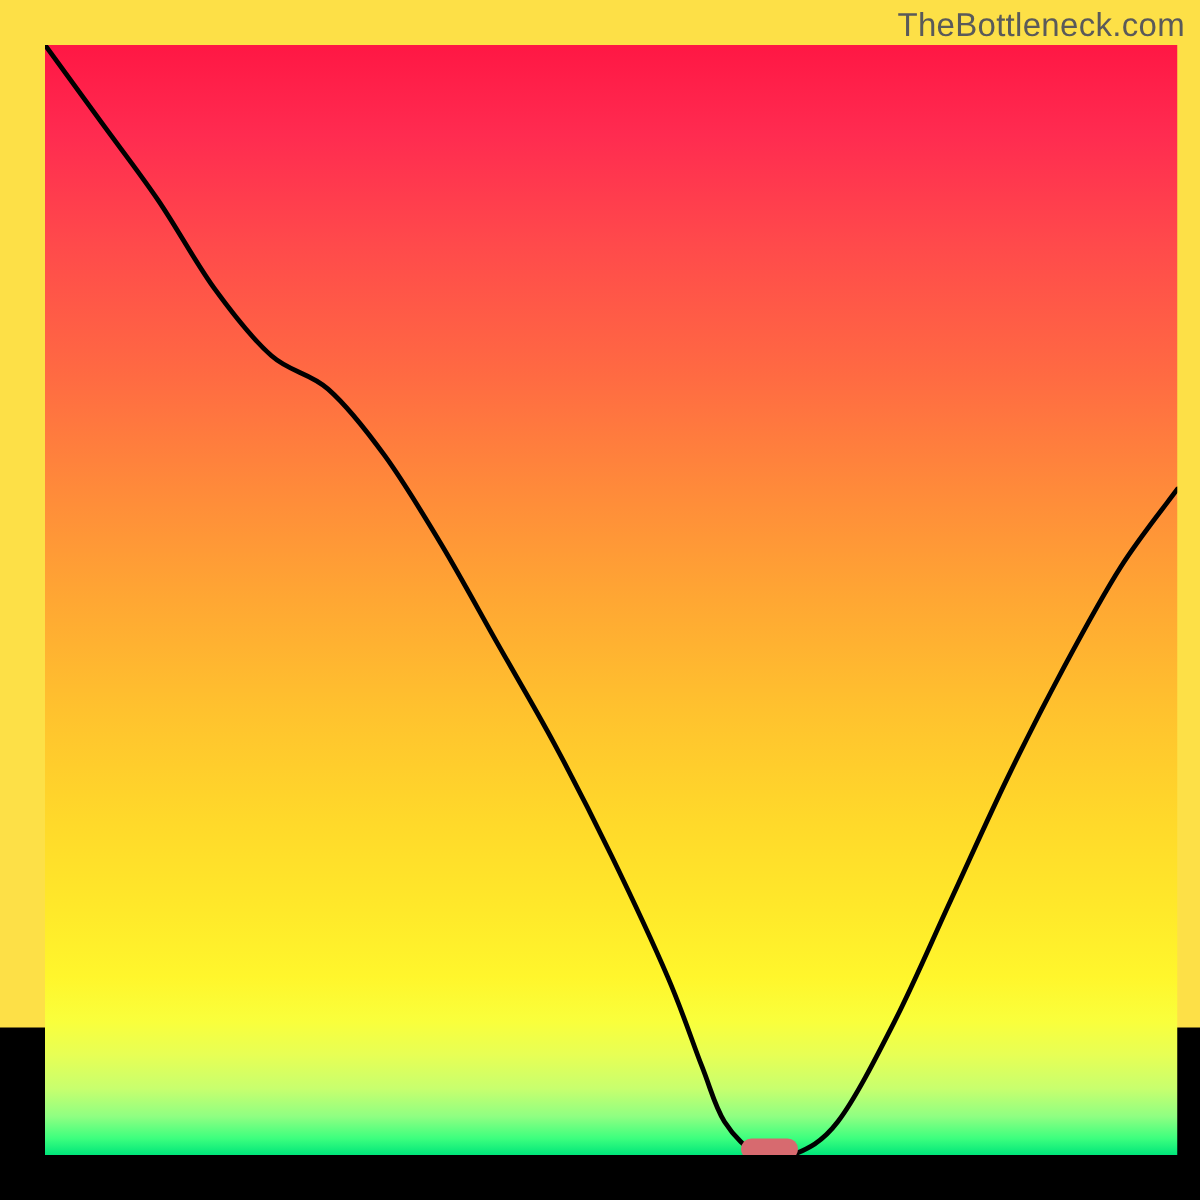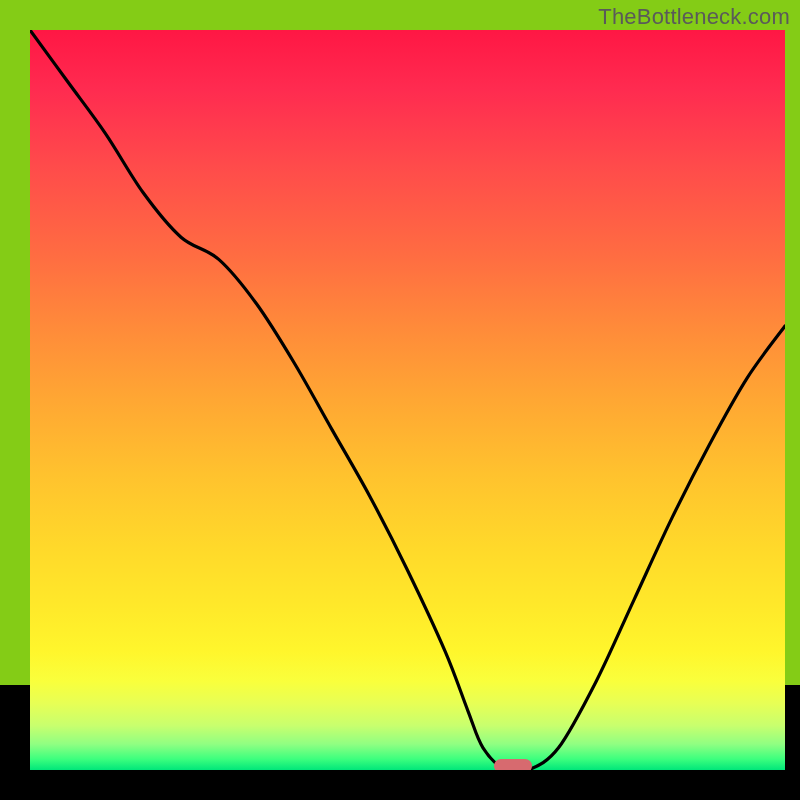--- a/index.html
+++ b/index.html
@@ -8,21 +8,21 @@
     width: 800px;
     height: 800px;
     background: #000;
     overflow: hidden;
     font-family: Arial, Helvetica, sans-serif;
   }
   .frame {
     position: relative;
     width: 800px;
     height: 685px;
-    background: #84cc16;
+    background: #fde047;
   }
   .watermark {
     position: absolute;
     top: 4px;
     right: 10px;
     color: #5a5a5a;
     font-size: 22px;
     font-weight: 500;
     letter-spacing: 0.2px;
     z-index: 5;

